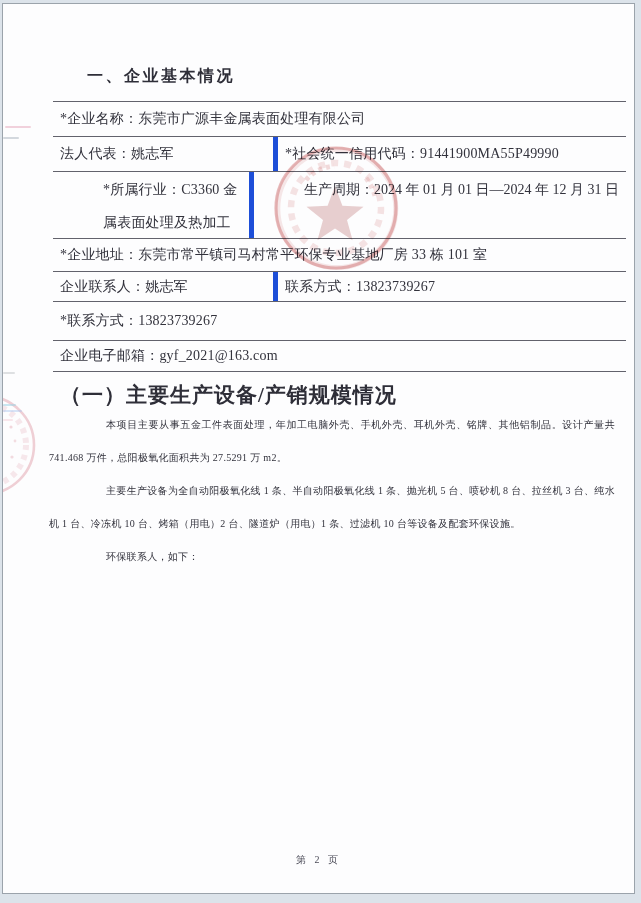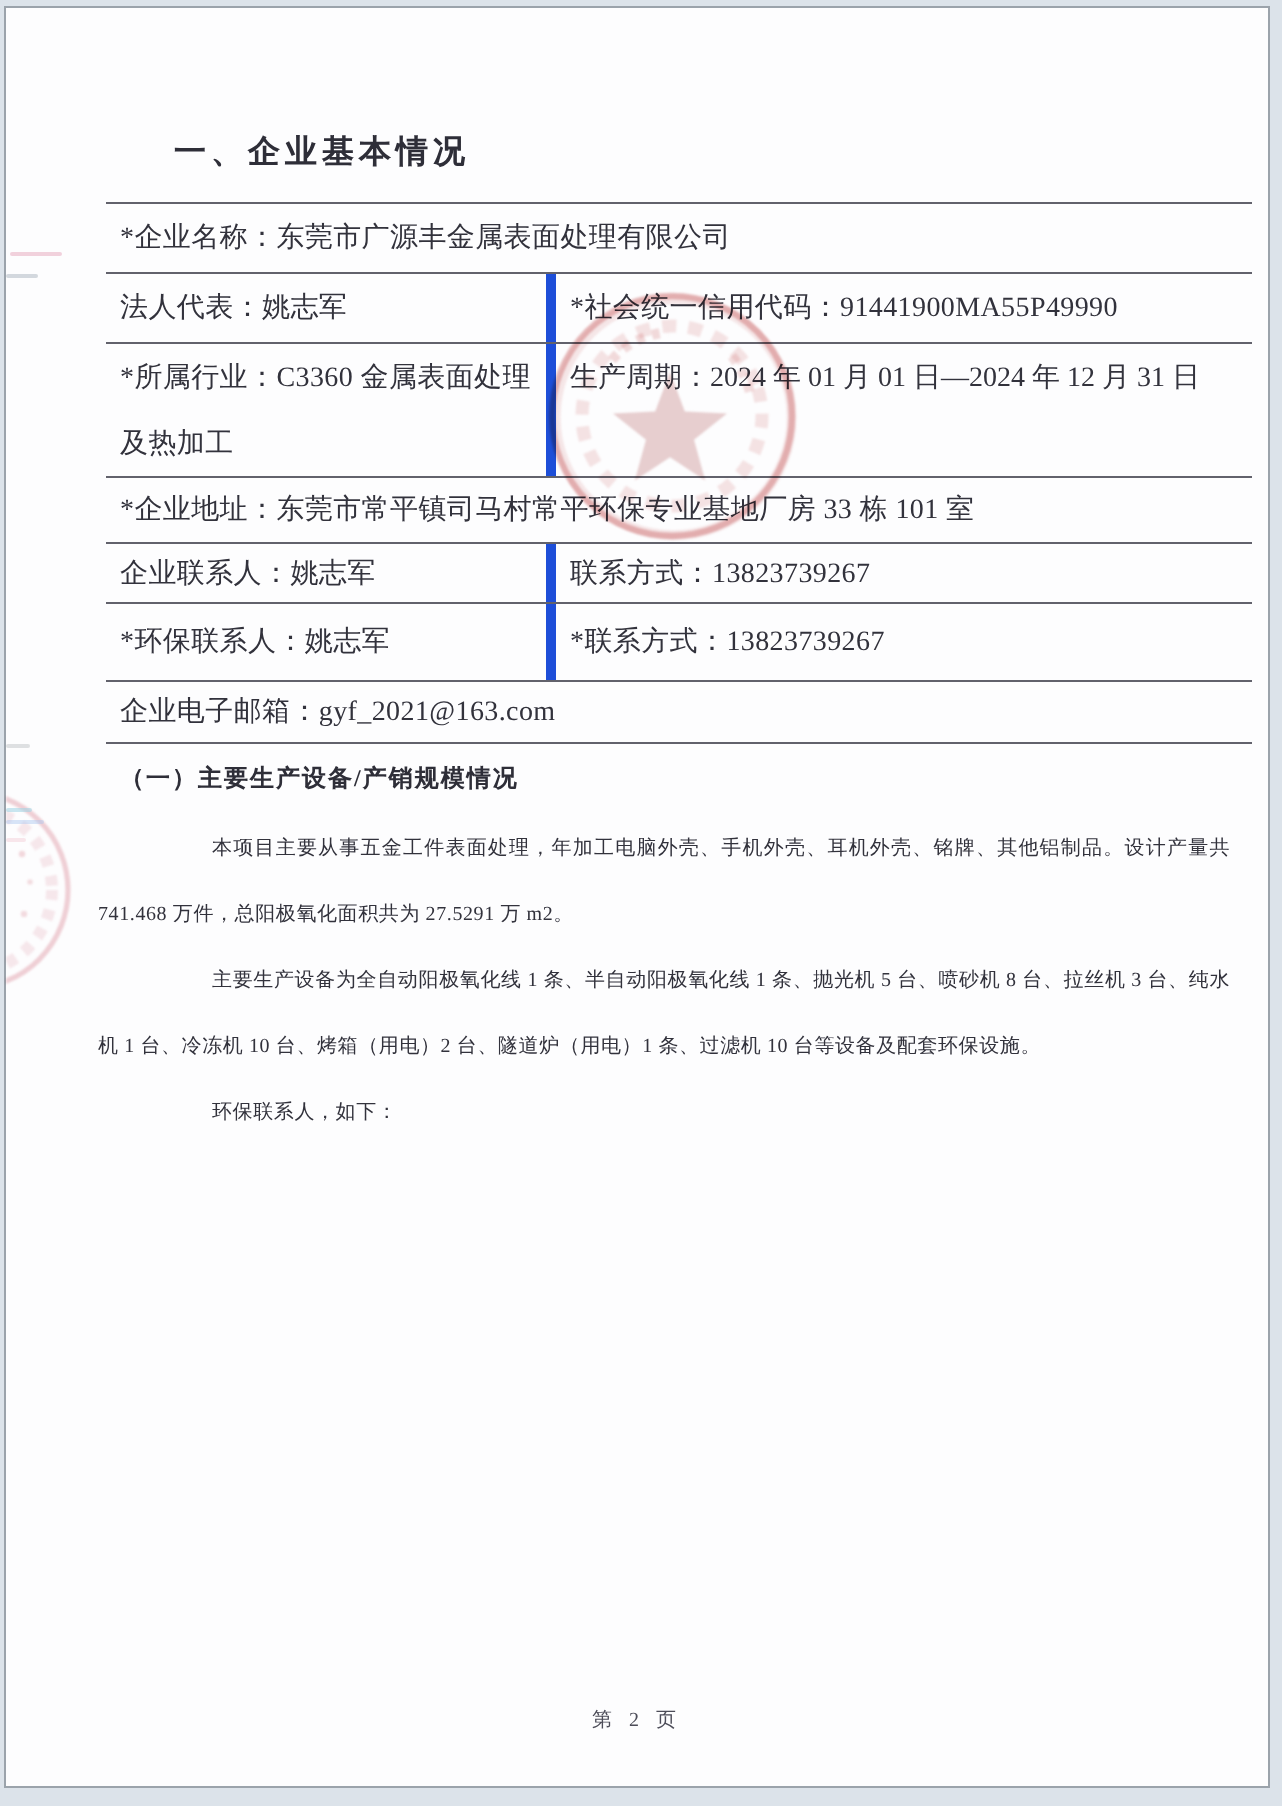--- a/index.html
+++ b/index.html
@@ -26,27 +26,27 @@
     border-top:1px solid #62626c;
     color:#32323c; font-size:14px;
   }
   .trow { display:flex; border-bottom:1px solid #62626c; box-sizing:border-box;justify-content:center; }
   .tcell { padding:0 7px; display:flex; align-items:center; box-sizing:border-box; letter-spacing:.2px; }
   .tcell.c-left  { width:225px; border-right:5px solid #1d4ed8; }
   .tcell.c-right { flex:1; }
   .tcell.c-full  { flex:1; }
   .r1 { height:35px; } .r2 { height:35px; }
   .r3 { height:67px; }
-  .r3 .tcell { align-items:flex-start; line-height:33px; padding-top:1px; }
+  .r3 .tcell { align-items:flex-start; line-height:33px; padding-top:1px;margin-left:43px; }
   .r3 .c-right { white-space:nowrap; letter-spacing:0; overflow:visible; }
   .r4 { height:33px; } .r5 { height:30px; } .r6 { height:39px; } .r7 { height:31px; }
   
   .section-heading {
     position:absolute; left:57px; top:377px;
-    font-size:12px; font-weight:700; letter-spacing:1px; color:#2e2e38;
+    font-size:21px; font-weight:700; letter-spacing:1px; color:#2e2e38;
   }
   .body-text {
     position:absolute; left:46px; top:404px; width:566px;
     font-size:10px; line-height:33px; color:#32323c;
     text-align:justify; letter-spacing:.3px;
   }
   .body-text p { margin:0; text-indent:57px; }
   
   .page-footer {
     position:absolute; left:0; top:849px; width:100%;
@@ -87,21 +87,20 @@
         <div class="tcell c-right">生产周期：2024 年 01 月 01 日—2024 年 12 月 31 日</div>
       </div>
       <div class="trow r4">
         <div class="tcell c-full">*企业地址：东莞市常平镇司马村常平环保专业基地厂房 33 栋 101 室</div>
       </div>
       <div class="trow r5">
         <div class="tcell c-left">企业联系人：姚志军</div>
         <div class="tcell c-right">联系方式：13823739267</div>
       </div>
       <div class="trow r6">
-        <div class="tcell c-left">*环保联系人：姚志军</div>
         <div class="tcell c-right">*联系方式：13823739267</div>
       </div>
       <div class="trow r7">
         <div class="tcell c-full">企业电子邮箱：gyf_2021@163.com</div>
       </div>
     </div>
 
     <div class="section-heading">（一）主要生产设备/产销规模情况</div>
 
     <div class="body-text">

